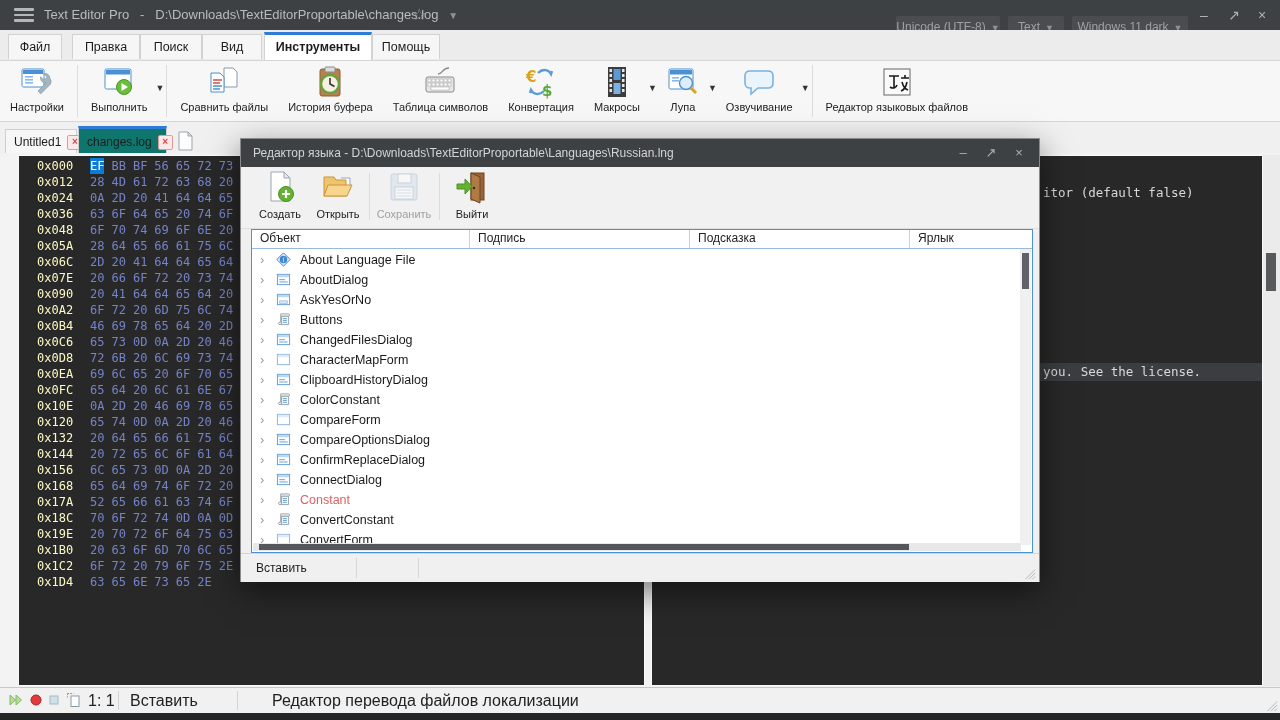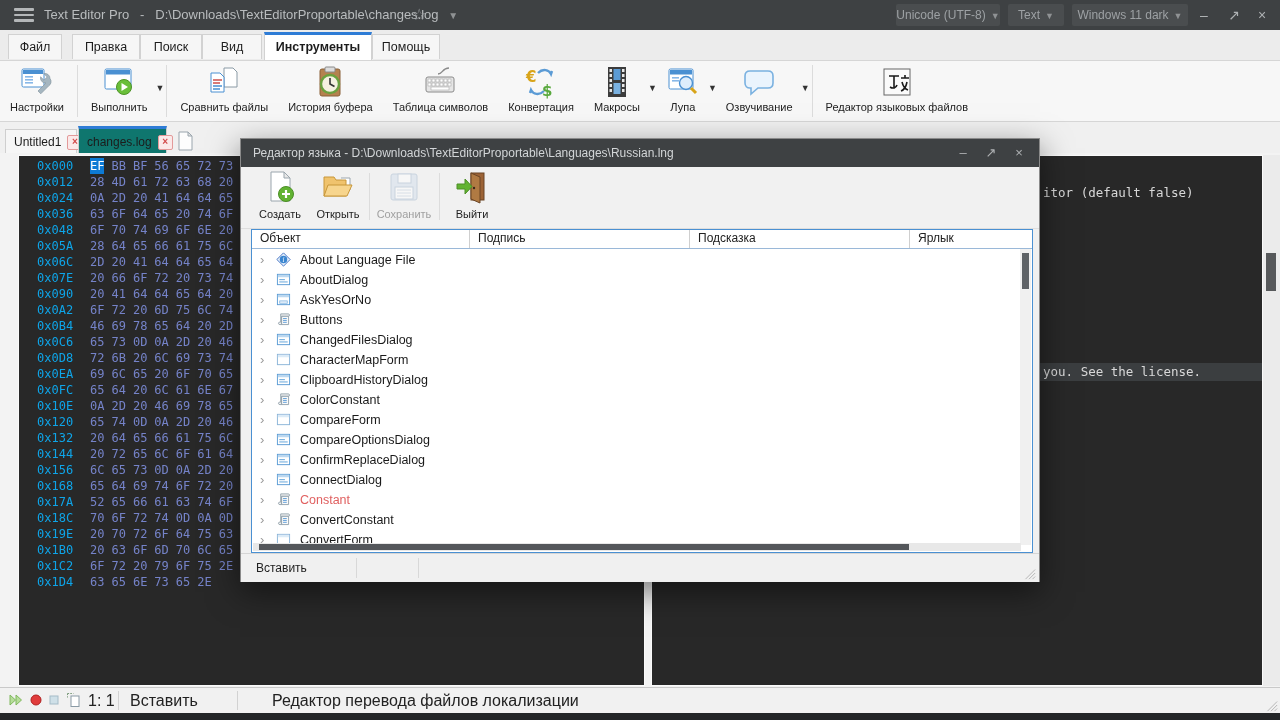--- a/index.html
+++ b/index.html
@@ -5,21 +5,21 @@
   html,body{margin:0;padding:0;}
   body{width:1280px;height:720px;overflow:hidden;font-family:"Liberation Sans",sans-serif;background:#f0f0f0;position:relative;}
   #app{position:absolute;inset:0;}
   
   #titlebar{position:absolute;left:0;top:0;width:1280px;height:30px;background:#3e4143;color:#b9bcbe;}
   #hamburger{position:absolute;left:14px;top:8px;width:20px;height:14px;cursor:pointer;}
   #hamburger span{display:block;height:2.5px;background:#b4b7b9;margin-bottom:3px;border-radius:1px;}
   #title-text{position:absolute;left:44px;top:0;height:30px;line-height:30px;font-size:13px;white-space:nowrap;}
   #title-caret{font-size:10px;color:#8f9294;margin-left:6px;}
   #title-star{position:absolute;left:412px;top:0;height:30px;line-height:30px;font-size:16px;color:#9a9da0;}
-  .tb-drop{position:absolute;top:4px;height:22px;line-height:22px;background:#4a4d4f;color:#9da1a4;font-size:12px;text-align:center;border-radius:2px;cursor:pointer;}
+  .tb-drop{position:absolute;top:16px;height:22px;line-height:22px;background:#4a4d4f;color:#9da1a4;font-size:12px;text-align:center;border-radius:2px;cursor:pointer;}
   .tb-drop .c{font-size:9px;margin-left:5px;color:#8f9294;}
   #enc-drop{left:896px;width:104px;}
   #type-drop{left:1008px;width:56px;}
   #theme-drop{left:1072px;width:116px;}
   .win-btn{position:absolute;top:0;width:24px;height:30px;line-height:30px;text-align:center;color:#aeb1b3;font-size:14px;cursor:pointer;}
   #btn-min{left:1192px;} #btn-max{left:1222px;} #btn-close{left:1250px;}
   
   #menubar{position:absolute;left:0;top:30px;width:1280px;height:30px;background:#ececec;}
   .menu-tab{position:absolute;top:4px;height:25px;line-height:25px;text-align:center;font-size:12.5px;color:#1c1c1c;background:#f6f6f6;border:1px solid #d2d2d2;border-bottom:none;box-sizing:border-box;cursor:pointer;}
   .menu-tab.active{background:#ffffff;border-top:3px solid #2e7cd6;font-weight:bold;top:2px;height:28px;}
@@ -34,21 +34,21 @@
   
   #tabbar{position:absolute;left:0;top:122px;width:1280px;height:31px;background:#f0f0f0;}
   .doc-tab{position:absolute;top:7px;height:24px;line-height:24px;background:#f6f6f6;border:1px solid #cfcfcf;border-bottom:none;box-sizing:border-box;font-size:12px;color:#1c1c1c;padding:0 8px;cursor:pointer;white-space:nowrap;}
   .doc-tab.active{top:4px;height:27px;line-height:27px;background:#0f766e;border-top:3px solid #2e7cd6;}
   .tab-x{display:inline-block;margin-left:6px;color:#d24a4a;background:#fbe9e9;border:1px solid #e39a9a;border-radius:2px;font-size:10px;font-weight:bold;width:13px;height:13px;line-height:12px;text-align:center;vertical-align:1px;cursor:pointer;}
   #newdoc-btn{position:absolute;left:176px;top:9px;width:18px;height:20px;cursor:pointer;}
   
   #editor-area{position:absolute;left:0;top:153px;width:1280px;height:534px;background:#f3f3f3;}
   #hex-pane{position:absolute;left:18px;top:2px;width:627px;height:531px;background:#282828;border:1px solid #fafafa;box-sizing:border-box;overflow:hidden;}
   .hex-row{height:16px;line-height:16px;font-family:"DejaVu Sans Mono",monospace;font-size:12px;white-space:nowrap;}
-  .hex-addr{display:inline-block;width:46px;margin-left:18px;color:#0ea5e9;}
+  .hex-addr{display:inline-block;width:46px;margin-left:18px;color:#fef9c3;}
   .hex-byte{display:inline-block;margin-left:7px;color:#7583c9;}
   .hex-byte.sel{background:#0d7ad4;color:#ffffff;}
   #right-pane{position:absolute;left:651px;top:2px;width:612px;height:531px;background:#282828;border:1px solid #fafafa;box-sizing:border-box;overflow:hidden;font-family:"DejaVu Sans Mono",monospace;font-size:12.5px;color:#d8d8d8;}
   #frag1{position:absolute;left:391px;top:29px;white-space:pre;}
   #cur-line{position:absolute;left:0;top:207px;width:100%;height:18px;background:#3b3e40;}
   #frag2{position:absolute;left:391px;top:1px;white-space:pre;}
   #right-scroll{position:absolute;left:1263px;top:2px;width:17px;height:531px;background:#ebebeb;}
   #right-thumb{position:absolute;left:3px;top:98px;width:10px;height:38px;background:#57595b;}
   
   #statusbar{position:absolute;left:0;top:687px;width:1280px;height:26px;background:#f1f1f1;border-top:1px solid #c9c9c9;box-sizing:border-box;font-size:16px;color:#222;}

